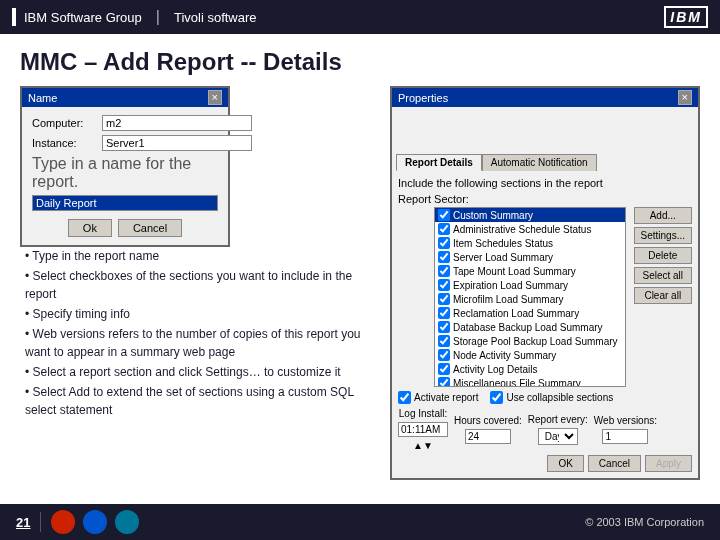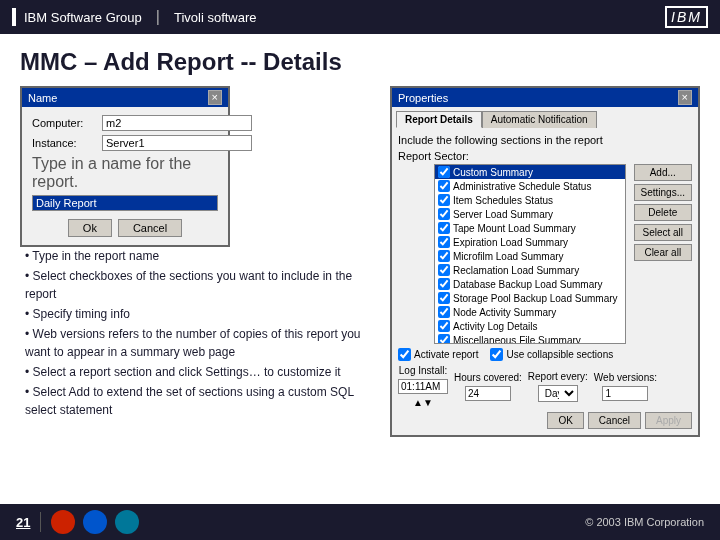--- a/index.html
+++ b/index.html
@@ -34,21 +34,21 @@
     .header-text {
       color: #fff;
       font-size: 13px;
     }
     .header-separator {
       color: #aaa;
       margin: 0 6px;
     }
     .ibm-logo {
       color: #fff;
-      font-weight: normal;
+      font-weight: bold;
       font-size: 14px;
       letter-spacing: 2px;
       font-style: italic;
       border: 2px solid #fff;
       padding: 1px 4px;
     }
 
     
     .page-title {
       font-size: 24px;
@@ -182,20 +182,21 @@
       padding: 4px 4px 0 4px;
       background: #f0f0f0;
     }
     .props-tab {
       background: #d4d0c8;
       border: 1px solid #888;
       border-bottom: none;
       padding: 2px 8px;
       font-size: 10px;
       cursor: pointer;
+      margin-top: 43px;
     }
     .props-tab.active {
       background: #f0f0f0;
       font-weight: bold;
       border-bottom: 1px solid #f0f0f0;
     }
     .props-inner {
       padding: 6px 6px;
     }
     .props-label {

